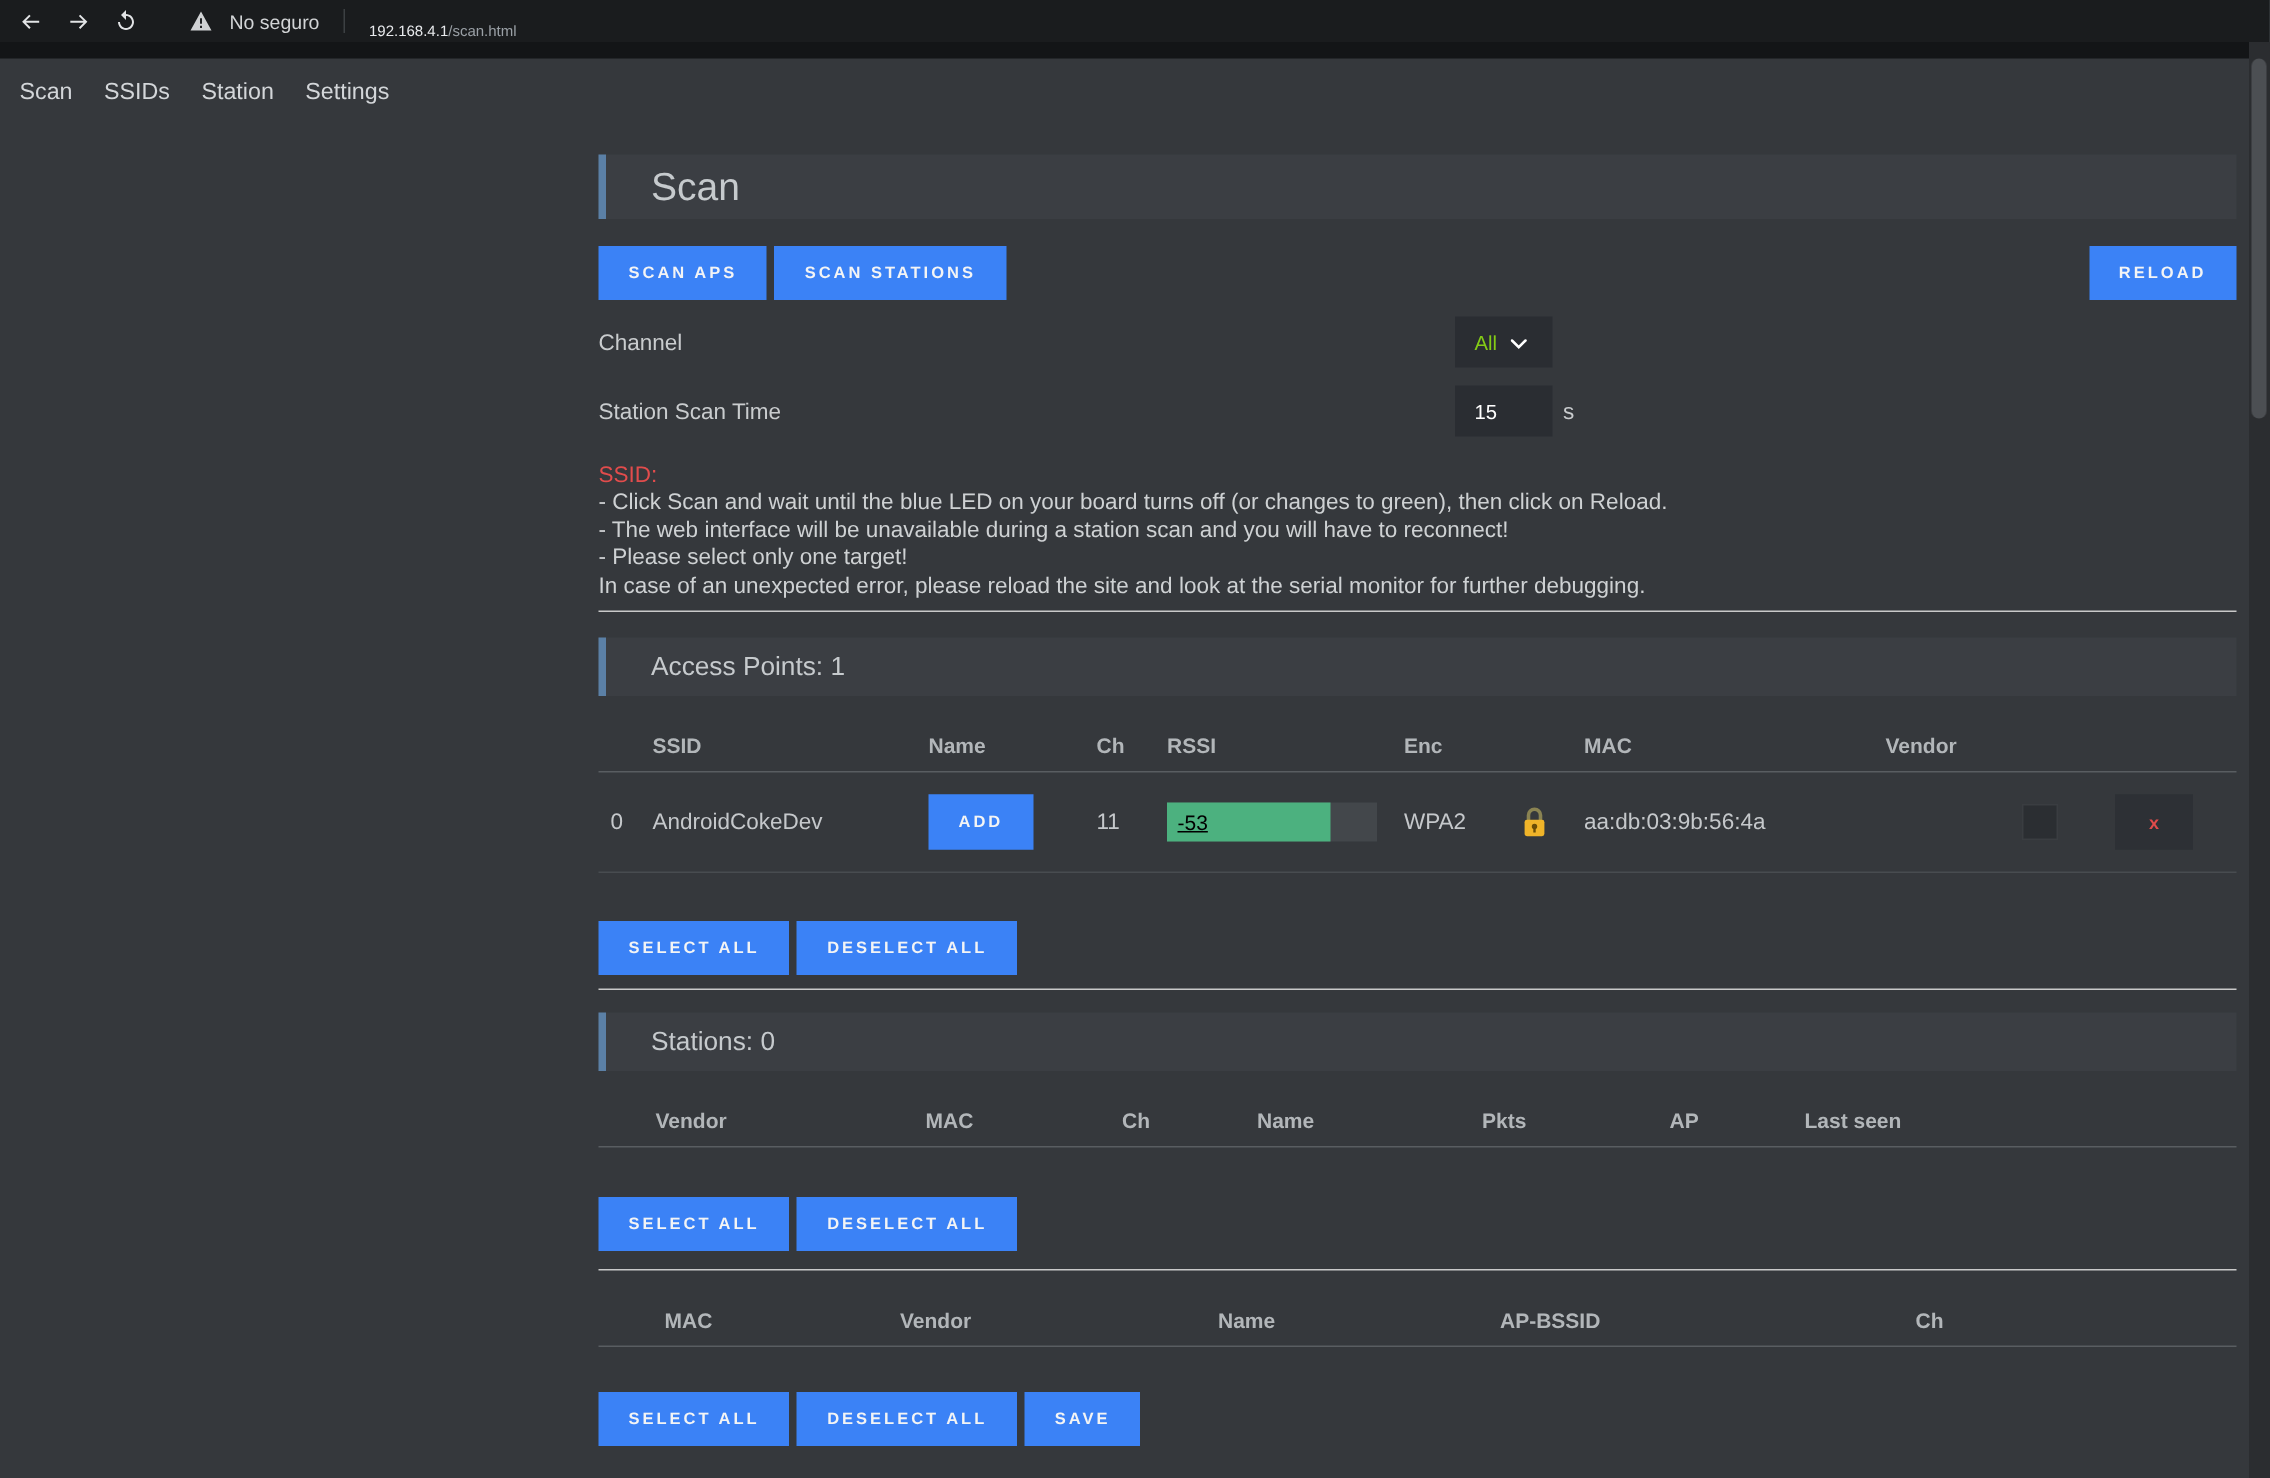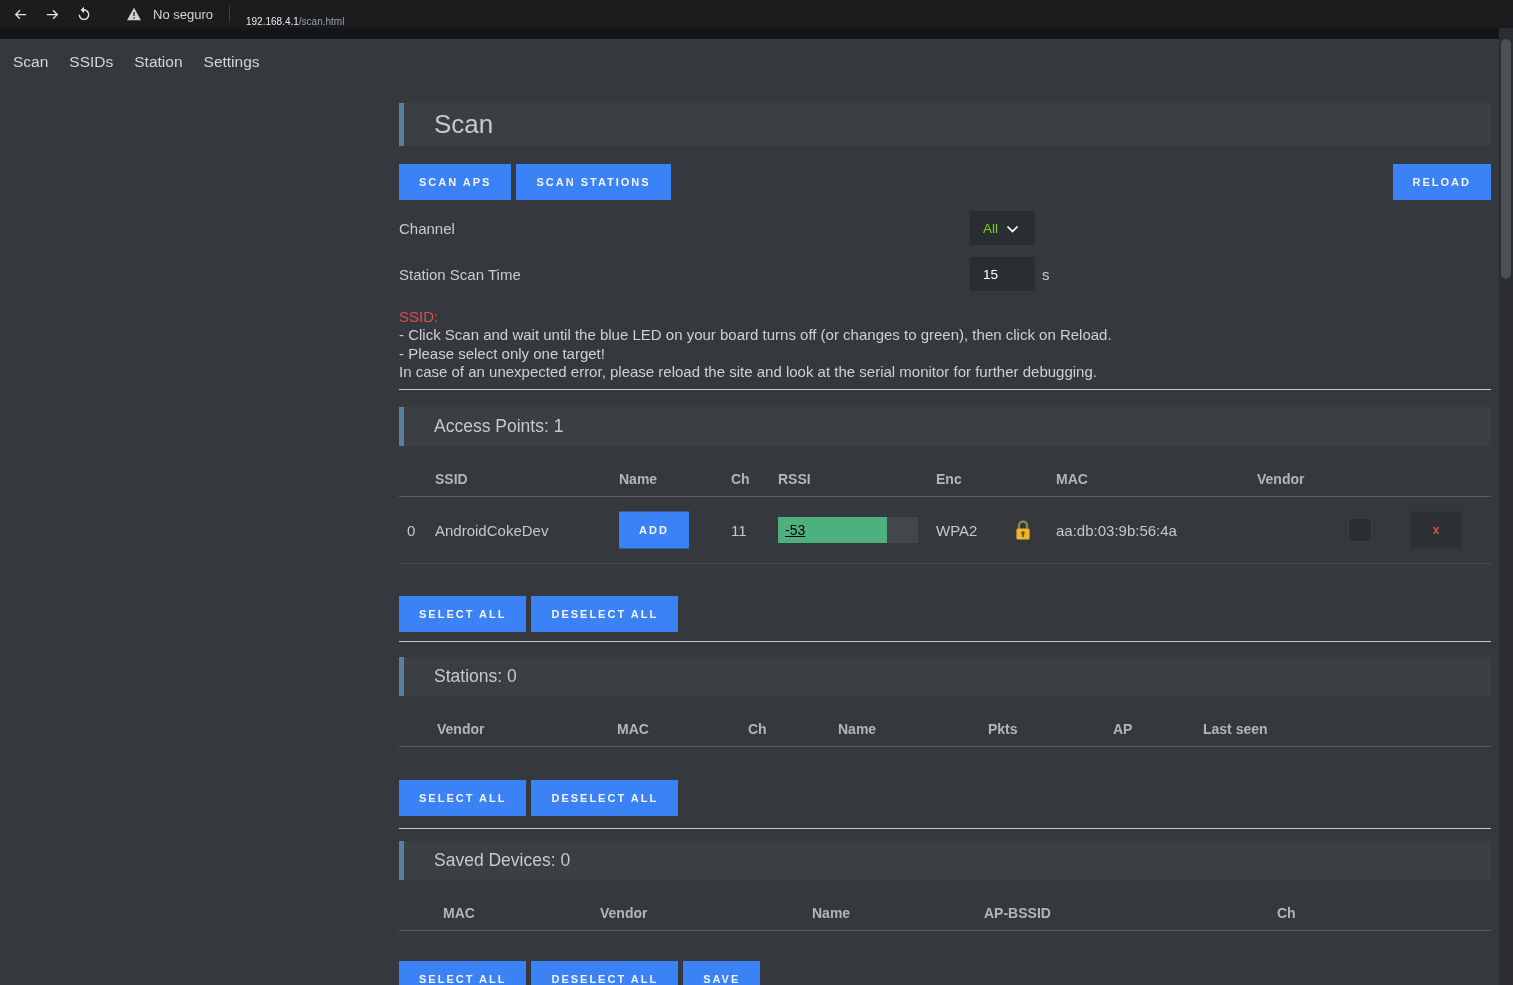--- a/index.html
+++ b/index.html
@@ -191,20 +191,21 @@
 
   <div class="field-row second">
     <span class="field-label">Station Scan Time</span>
     <input class="time-input" value="15" style="">
     <span class="unit-suffix">s</span>
   </div>
 
   <div class="info-block">
     <div class="info-heading">SSID:</div>
     <div>- Click Scan and wait until the blue LED on your board turns off (or changes to green), then click on Reload.</div>
+    <div>- The web interface will be unavailable during a station scan and you will have to reconnect!</div>
     <div>- Please select only one target!</div>
     <div>In case of an unexpected error, please reload the site and look at the serial monitor for further debugging.</div>
   </div>
 
   <hr class="sep sep-1">
 
   <div class="panel-title sm gap-1">
     <span>Access Points: 1</span>
   </div>
 
@@ -264,29 +265,26 @@
     <span style="left:804px">Last seen</span>
   </div>
 
   <div class="btn-row sel-row-2">
     <button class="btn">SELECT ALL</button>
     <button class="btn">DESELECT ALL</button>
   </div>
 
   <hr class="sep sep-3">
 
-  <div class="panel-title sm gap-3">
-    <span>Saved Devices: 0</span>
-  </div>
 
   <div class="thead thead-pad">
     <span style="left:44px">MAC</span>
     <span style="left:201px">Vendor</span>
     <span style="left:413px">Name</span>
-    <span style="left:585px">AP-BSSID</span>
+    <span style="left:601px">AP-BSSID</span>
     <span style="left:878px">Ch</span>
   </div>
 
   <div class="btn-row sel-row-3">
     <button class="btn">SELECT ALL</button>
     <button class="btn">DESELECT ALL</button>
     <button class="btn">SAVE</button>
   </div>
 
 </div>

